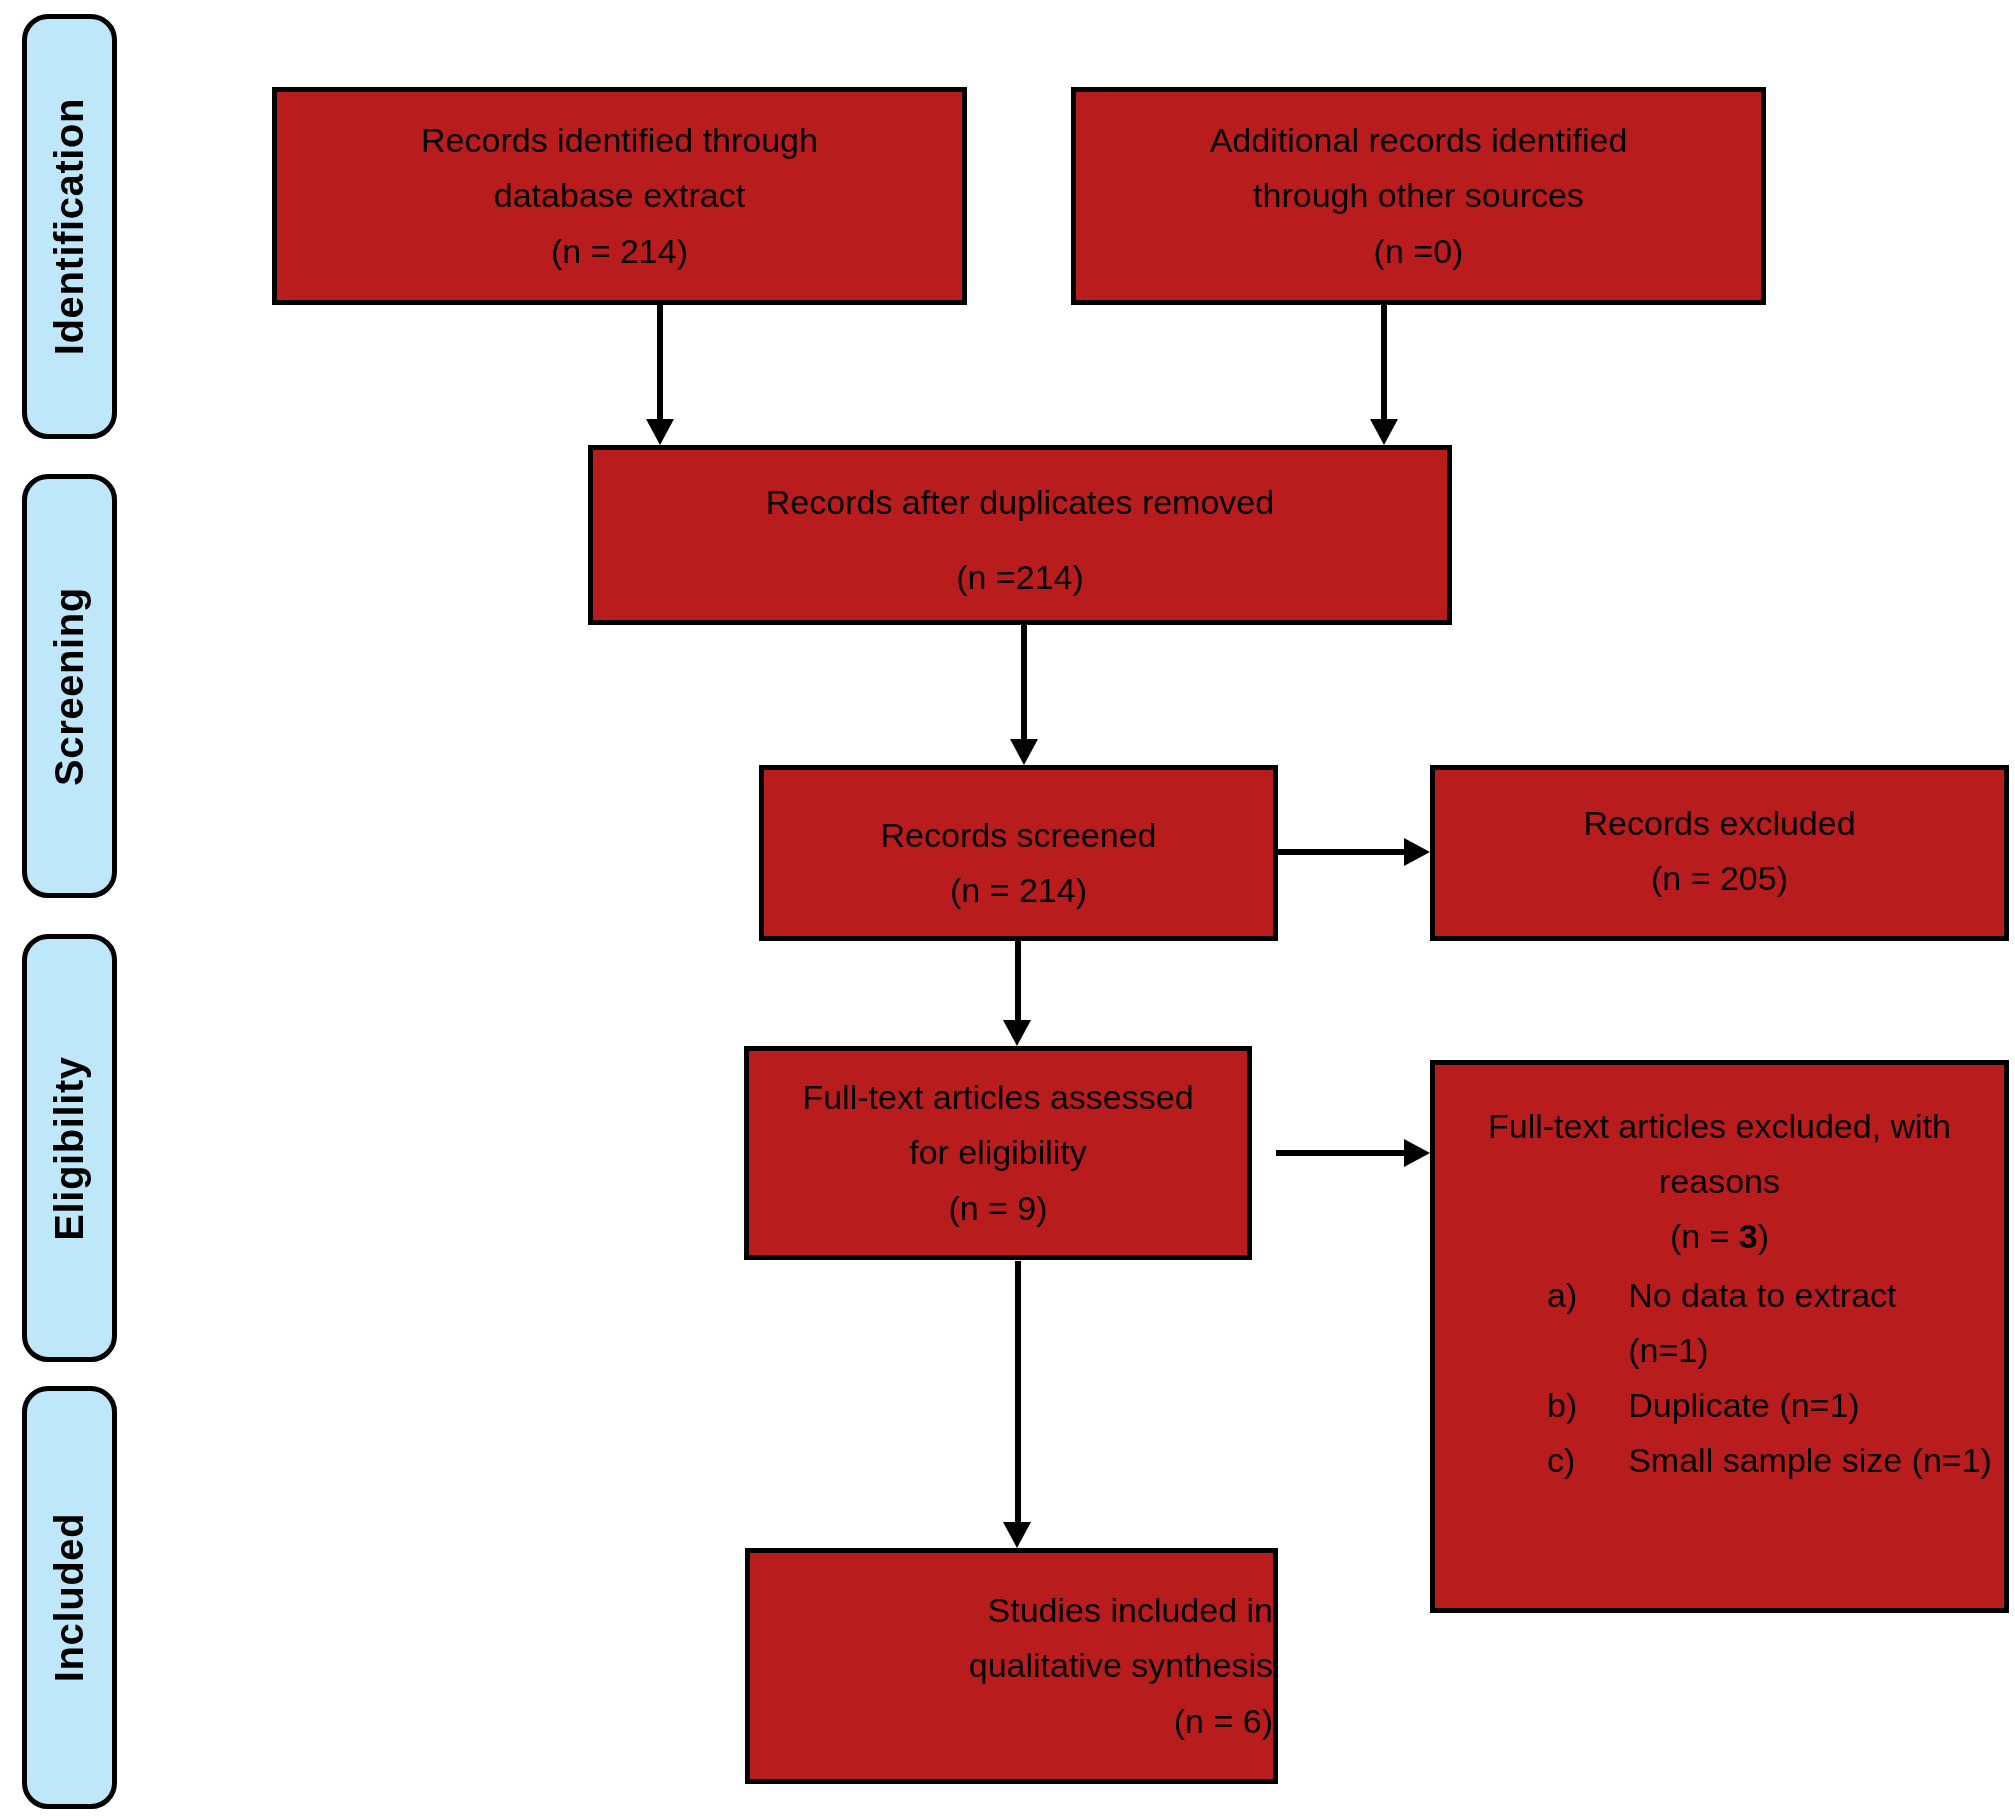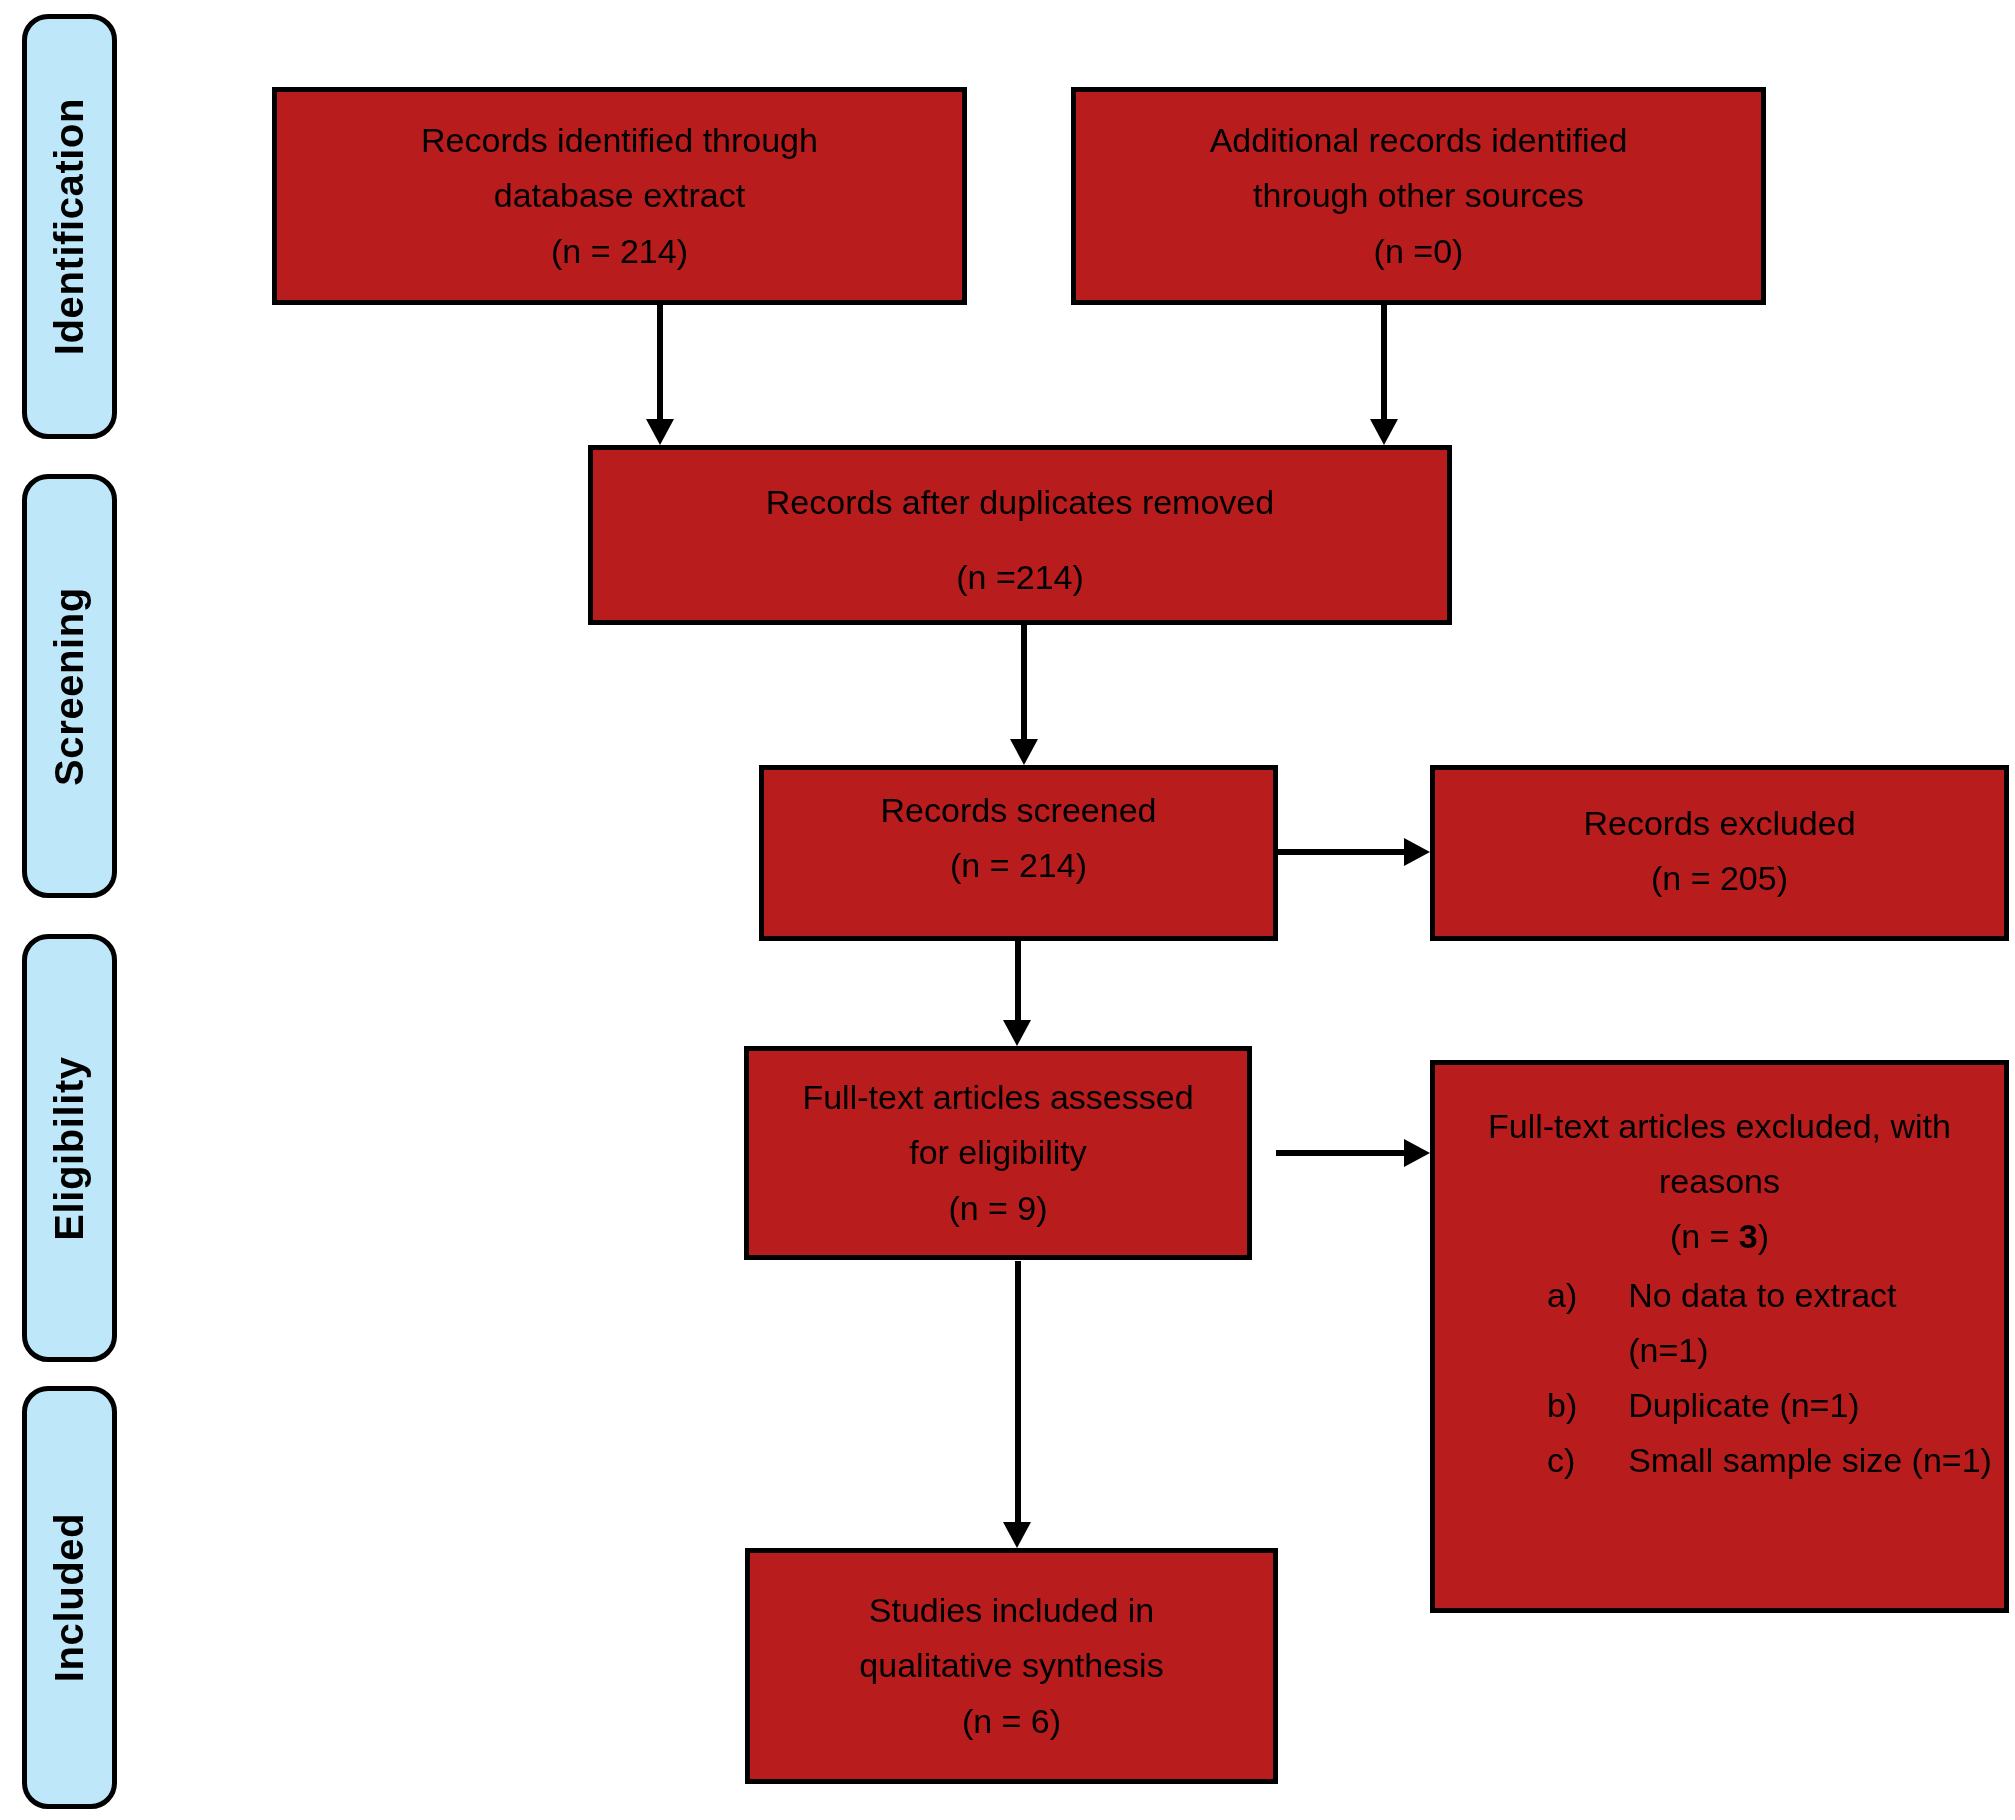--- a/index.html
+++ b/index.html
@@ -120,21 +120,21 @@
     <span class="line">Additional records identified</span>
     <span class="line">through other sources</span>
     <span class="line">(n =0)</span>
   </div>
 
   <div class="box top-align" style="left:588px;top:445px;width:864px;height:180px;padding-top:25px;gap:20px;">
     <span class="line">Records after duplicates removed</span>
     <span class="line">(n =214)</span>
   </div>
 
-  <div class="box top-align" style="left:759px;top:765px;width:519px;height:176px;padding-top:13px;">
+  <div class="box top-align" style="left:759px;top:765px;width:519px;height:176px;padding-top:38px;">
     <span class="line">Records screened</span>
     <span class="line">(n = 214)</span>
   </div>
   <div class="box top-align" style="left:1430px;top:765px;width:579px;height:176px;padding-top:26px;">
     <span class="line">Records excluded</span>
     <span class="line">(n = 205)</span>
   </div>
 
   <div class="box" style="left:744px;top:1046px;width:508px;height:214px;">
     <span class="line">Full-text articles assessed</span>
@@ -154,21 +154,21 @@
         <span class="reason-marker">b)</span>
         <span class="reason-text"><span>Duplicate (n=1)</span></span>
       </div>
       <div class="reason-row">
         <span class="reason-marker">c)</span>
         <span class="reason-text"><span>Small sample size (n=1)</span></span>
       </div>
     </div>
   </div>
 
-  <div class="box" style="left:745px;top:1548px;width:533px;height:236px;">
+  <div class="box" style="left:745px;top:1548px;width:533px;height:236px;align-items:flex-end;">
     <span class="line">Studies included in</span>
     <span class="line">qualitative synthesis</span>
     <span class="line">(n = 6)</span>
   </div>
 
   <div class="varrow" style="left:657px;top:305px;height:116px;"></div>
   <div class="vhead" style="left:646px;top:419px;"></div>
 
   <div class="varrow" style="left:1381px;top:305px;height:116px;"></div>
   <div class="vhead" style="left:1370px;top:419px;"></div>

